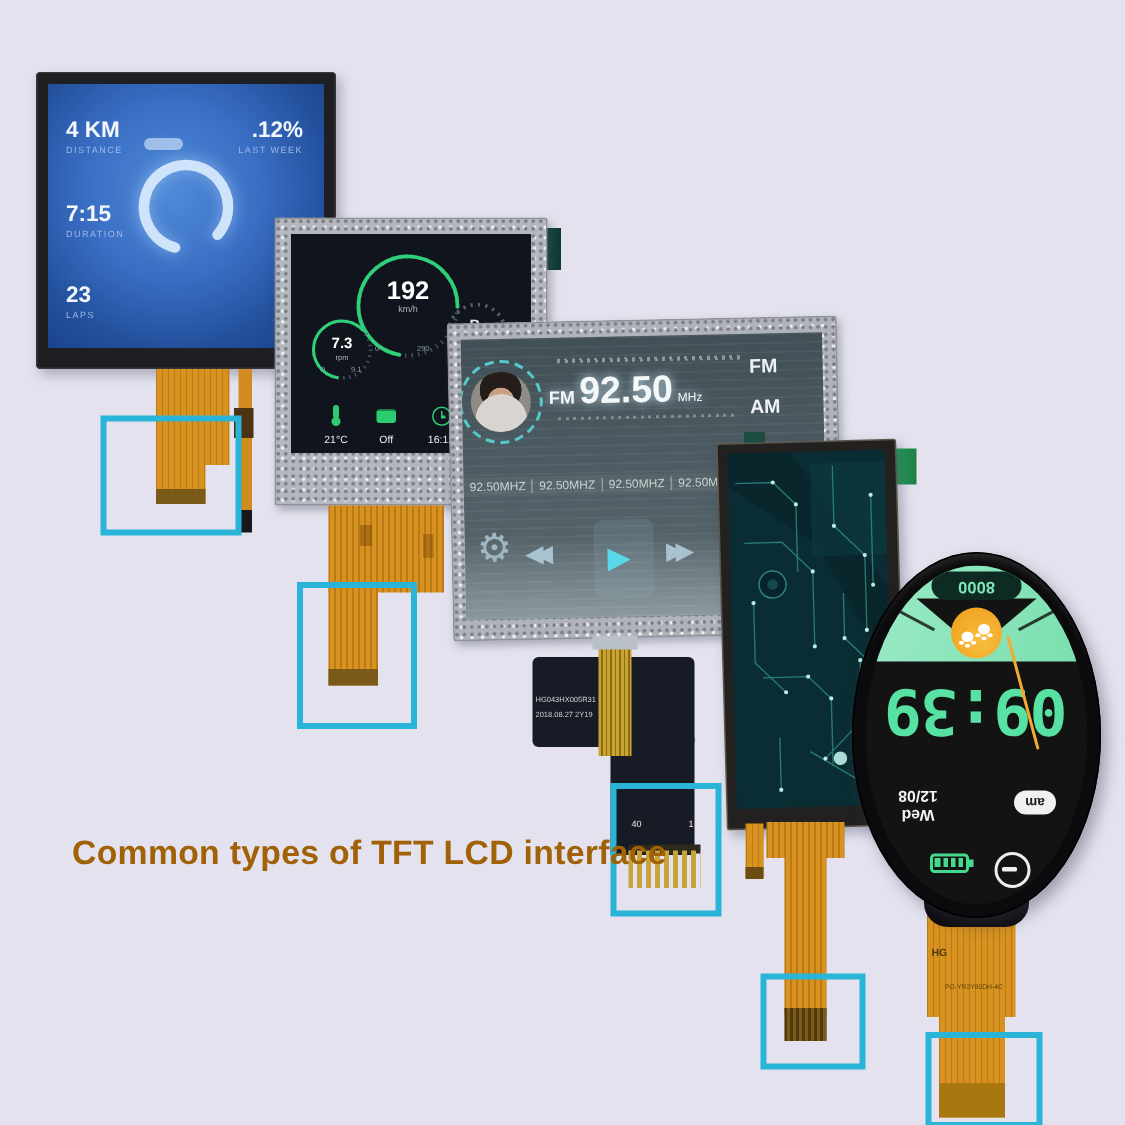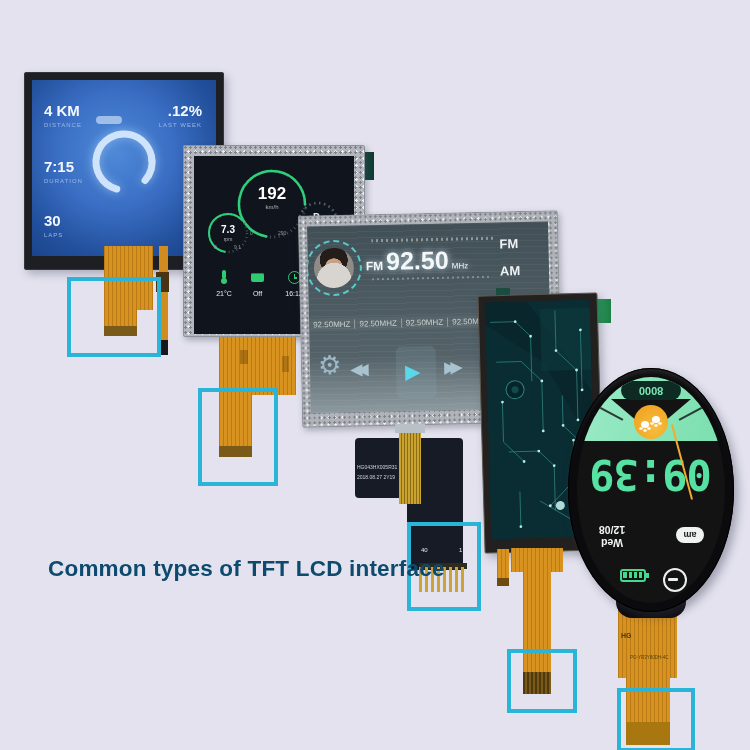--- a/index.html
+++ b/index.html
@@ -25,33 +25,33 @@
   .preset:last-child{border-right:none;}
   .rot{transform:rotate(180deg);}
   .paw{position:absolute;width:8px;height:7px;background:#fff;border-radius:50%;
        box-shadow:-4px -4px 0 -2.2px #fff,0 -6px 0 -2.2px #fff,4px -4px 0 -2.2px #fff;}
 </style>
 </head>
 <body>
 
 <div id="stage">
 
-  <div class="abs" style="left:24px;top:48px;width:200px;height:198px;background:#1e1f23;border-radius:3px;box-shadow:0 0 0 1px #35363b inset,3px 4px 8px rgba(70,70,95,.35);margin-top:24px;">
+  <div class="abs" style="left:24px;top:48px;width:200px;height:198px;background:#1e1f23;border-radius:3px;box-shadow:0 0 0 1px #35363b inset,3px 4px 8px rgba(70,70,95,.35);">
     <div class="abs" style="left:8px;top:8px;width:184px;height:176px;overflow:hidden;
                 background:radial-gradient(circle at 45% 40%, #4f8ad8 0%, #3a6ec4 40%, #22509c 72%, #183e86 100%);">
       <div class="abs" style="left:12px;top:22px;">
         <div class="statv">4 KM</div>
         <div class="statl">DISTANCE</div>
       </div>
       <div class="abs" style="left:12px;top:78px;">
         <div class="statv">7:15</div>
         <div class="statl">DURATION</div>
       </div>
       <div class="abs" style="left:12px;top:132px;">
-        <div class="statv">30</div>
+        <div class="statv">23</div>
         <div class="statl">LAPS</div>
       </div>
       <div class="abs" style="right:14px;top:22px;text-align:right;">
         <div class="statv">.12%</div>
         <div class="statl">LAST WEEK</div>
       </div>
       <div class="abs" style="left:64px;top:36px;width:26px;height:8px;border-radius:4px;background:rgba(235,245,255,.55);"></div>
       <svg class="abs" style="left:54px;top:44px;filter:drop-shadow(0 0 5px rgba(185,220,255,.55));" width="76" height="76">
         <circle cx="38" cy="38" r="28" fill="none" stroke="#cfe4fa" stroke-width="7" stroke-linecap="round" stroke-dasharray="123 53" transform="rotate(105 38 38)"></circle>
         <circle cx="38" cy="38" r="28" fill="none" stroke="#cfe4fa" stroke-width="7" stroke-linecap="round" stroke-dasharray="26 150" transform="rotate(-12 38 38)"></circle>
@@ -62,21 +62,21 @@
   <div class="abs orange-flex" style="left:104px;top:246px;width:49px;height:64px;"></div>
   <div class="abs orange-flex" style="left:104px;top:308px;width:33px;height:28px;"></div>
   <div class="abs" style="left:104px;top:326px;width:33px;height:10px;background:#7a5a18;"></div>
   <div class="abs" style="left:159px;top:246px;width:9px;height:96px;background:#d08c1e;"></div>
   <div class="abs" style="left:156px;top:272px;width:13px;height:20px;background:#4a3414;"></div>
   <div class="abs" style="left:158px;top:340px;width:10px;height:15px;background:#17181c;"></div>
   <div class="hl" style="left:67px;top:277px;width:86px;height:72px;"></div>
 
   <div class="abs" style="left:356px;top:152px;width:18px;height:28px;background:linear-gradient(90deg,#1c564a,#0f3a31);"></div>
   <div class="abs sparkle" style="left:183px;top:145px;width:182px;height:192px;border-radius:2px;">
-    <div class="abs" style="left:11px;top:11px;width:160px;height:178px;background:#10141c;overflow:hidden;">
+    <div class="abs" style="left:11px;top:11px;width:160px;height:146px;background:#10141c;overflow:hidden;">
 
       <svg class="abs" style="left:40px;top:10px;" width="76" height="76">
         <circle cx="38" cy="38" r="33" fill="none" stroke="#55656c" stroke-width="3" stroke-dasharray="1 3.4" opacity=".75"></circle>
         <circle cx="38" cy="38" r="33" fill="none" stroke="#2fd07a" stroke-width="2.5" stroke-linecap="round" stroke-dasharray="150 57" transform="rotate(100 38 38)"></circle>
       </svg>
       <div class="abs" style="left:54px;top:28px;width:48px;text-align:center;color:#fff;font-size:17px;font-weight:bold;">192</div>
       <div class="abs" style="left:54px;top:48px;width:48px;text-align:center;color:#aeb8bd;font-size:6px;">km/h</div>
       <div class="abs" style="left:56px;top:74px;color:#8d989e;font-size:5px;">0</div>
       <div class="abs" style="left:84px;top:74px;color:#8d989e;font-size:5px;">290</div>
 
@@ -261,15 +261,15 @@
           <div style="flex:1;background:#43d98e;"></div>
         <div class="abs" style="left:-5px;top:2px;width:3px;height:5px;background:#43d98e;"></div>
       </div>
       <div class="abs" style="left:86px;top:191px;width:20px;height:20px;border:2px solid #ecefee;border-radius:50%;">
         <div class="abs" style="left:3px;top:8px;width:10px;height:2.5px;background:#ecefee;border-radius:1px;"></div>
       </div>
     </div>
   </div>
   <div class="hl" style="left:617px;top:688px;width:70px;height:56px;"></div>
 
-  <div class="abs" style="left:48px;top:556px;font-size:22.5px;font-weight:600;color:#0c4a6e;letter-spacing:.2px;">Common types of TFT LCD interface</div>
+  <div class="abs" style="left:48px;top:556px;font-size:22.5px;font-weight:600;color:#a16207;letter-spacing:.2px;">Common types of TFT LCD interface</div>
 
 </div>
 
 </body></html>

